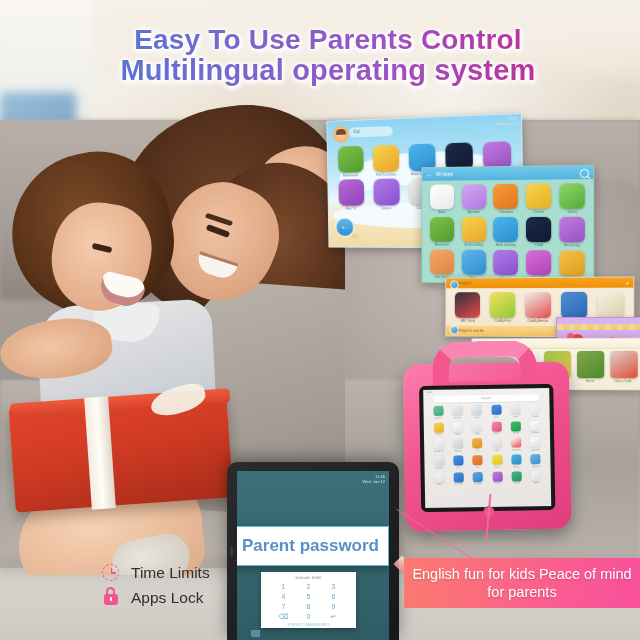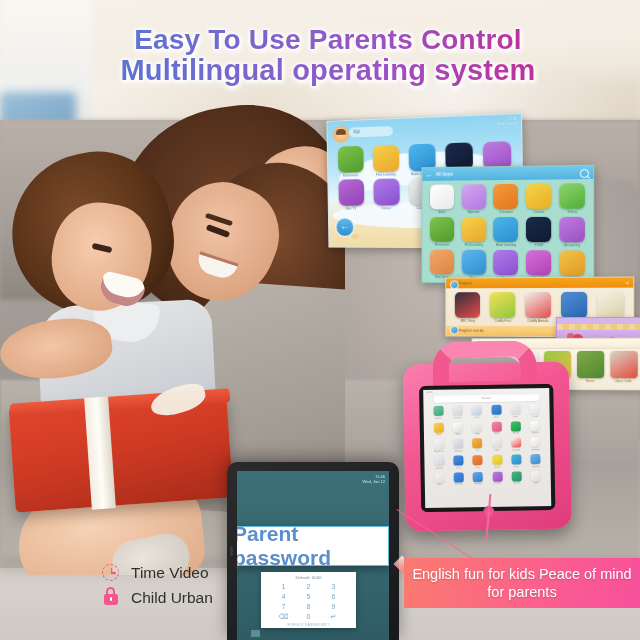--- a/index.html
+++ b/index.html
@@ -201,21 +201,21 @@
   .tabletA{position:absolute;left:227px;top:462px;width:172px;height:178px;
     background:linear-gradient(145deg,#2b2b2d,#17181a);border-radius:10px 10px 0 0;
     box-shadow:0 -4px 16px rgba(0,0,0,.38);}
   .tabletA-screen{position:absolute;left:10px;top:9px;right:10px;bottom:0;
     background:linear-gradient(180deg,#3c7078,#35656e 60%,#2f5c64);overflow:hidden;}
   .tA-status{position:absolute;right:4px;top:3px;text-align:right;color:#d9eef1;
     font-size:4px;line-height:5.4px;opacity:.92;}
   .pw-dialog{position:absolute;left:-5px;top:55px;width:155px;height:38px;background:#fff;
     border:1.5px solid #63b9d8;box-shadow:0 3px 9px rgba(0,0,0,.35);
     display:flex;align-items:center;justify-content:center;}
-  .pw-dialog span{color:#5b8fc9;font-weight:bold;font-size:21px;}
+  .pw-dialog span{color:#5b8fc9;font-weight:bold;font-size:17px;}
   .pw-keypad{position:absolute;left:24px;top:101px;width:95px;height:56px;background:#fff;
     box-shadow:0 2px 6px rgba(0,0,0,.3);}
   .pw-default{text-align:center;font-size:4.4px;color:#7e8f96;padding-top:3px;}
   .pw-keys{margin:2px auto 0;width:74px;display:grid;grid-template-columns:repeat(3,1fr);
     gap:1px;}
   .pw-key{text-align:center;font-size:7px;color:#79a7c4;line-height:9px;}
   .pw-forgot{text-align:center;font-size:3.6px;color:#8fb7cf;letter-spacing:.2px;margin-top:2px;}
   .tabletA-home{position:absolute;left:14px;bottom:3px;width:9px;height:7px;
     background:#5d8e97;border-radius:1px;}
   .tabletA-sidebtn{position:absolute;left:3px;top:84px;width:3px;height:10px;
@@ -711,23 +711,23 @@
       <i></i>
     </div>
   <div class="banner-corner"></div>
   <div class="banner">English fun for kids Peace of mind for parents</div>
 
   <div class="features">
     <div class="frow">
       <span class="ficon">
           <i class="ic-clock"></i>
         </span>
-      <span class="flabel">Time Video</span>
+      <span class="flabel">Time Limits</span>
     </div>
     <div class="frow">
       <span class="ficon">
           <i class="ic-lock"></i>
         </span>
-      <span class="flabel">Child Urban</span>
+      <span class="flabel">Apps Lock</span>
     </div>
   </div>
 
 </div>
 
 </body></html>

